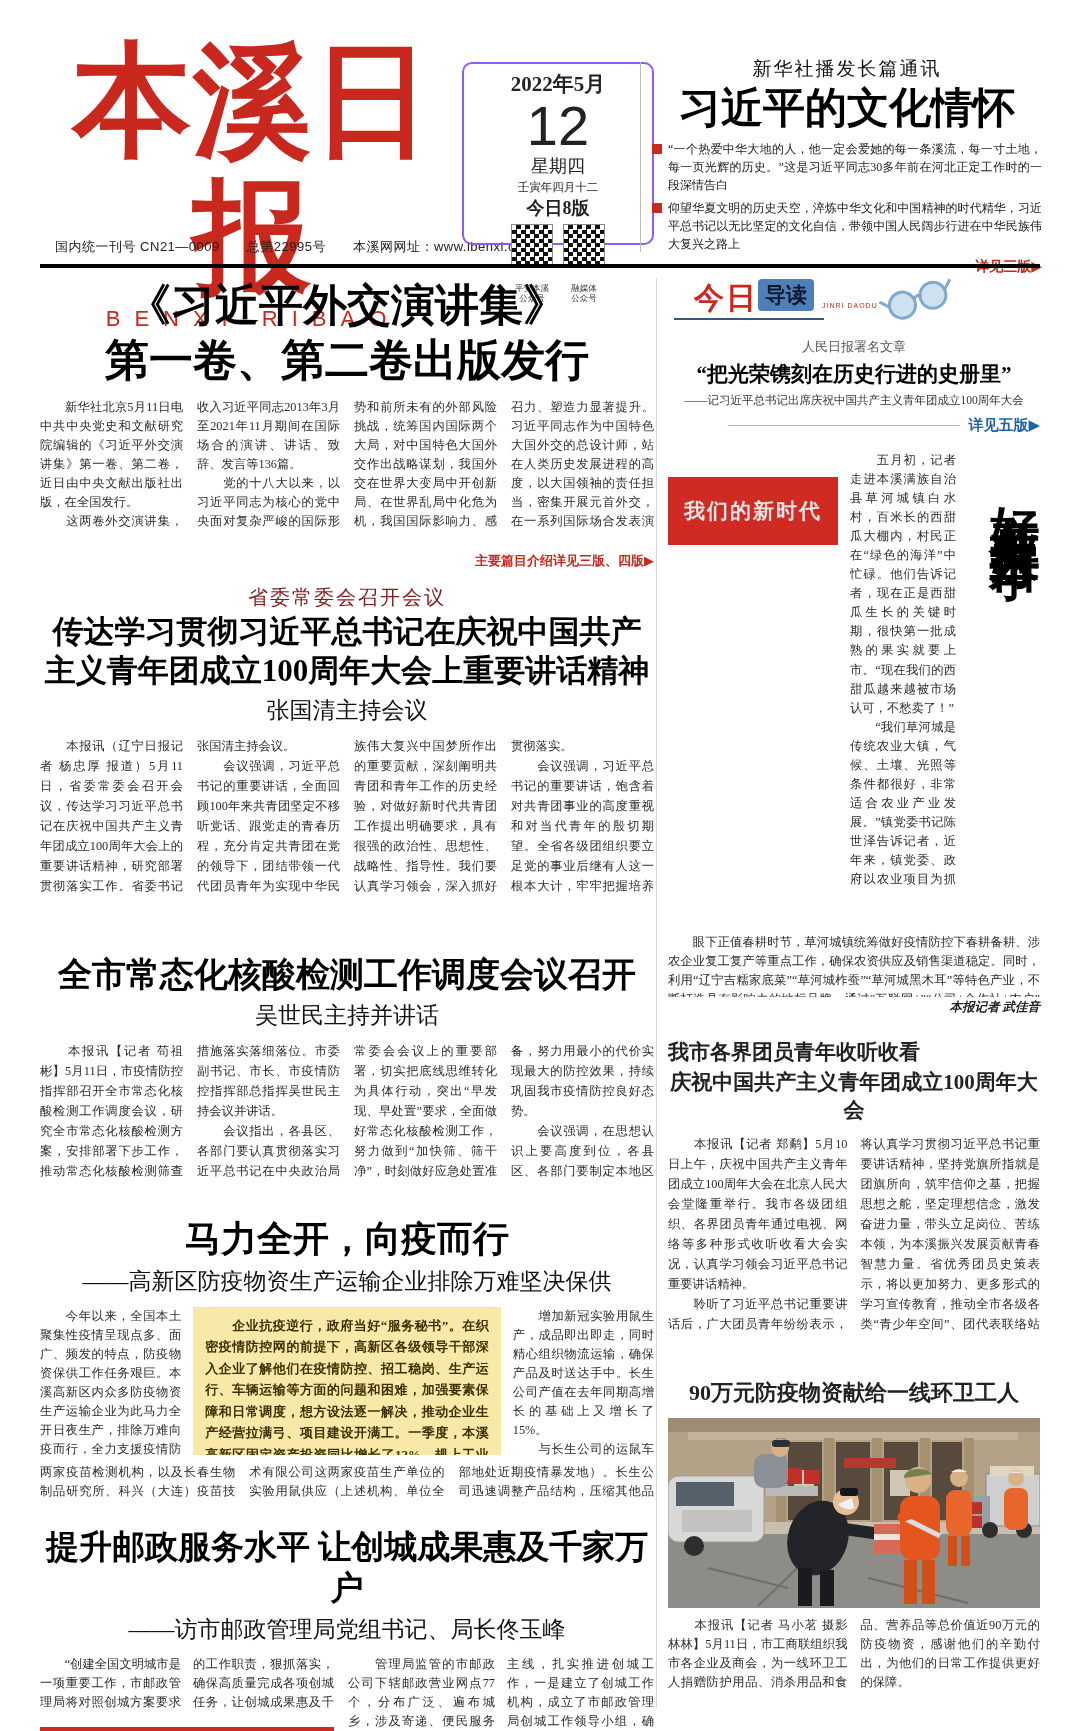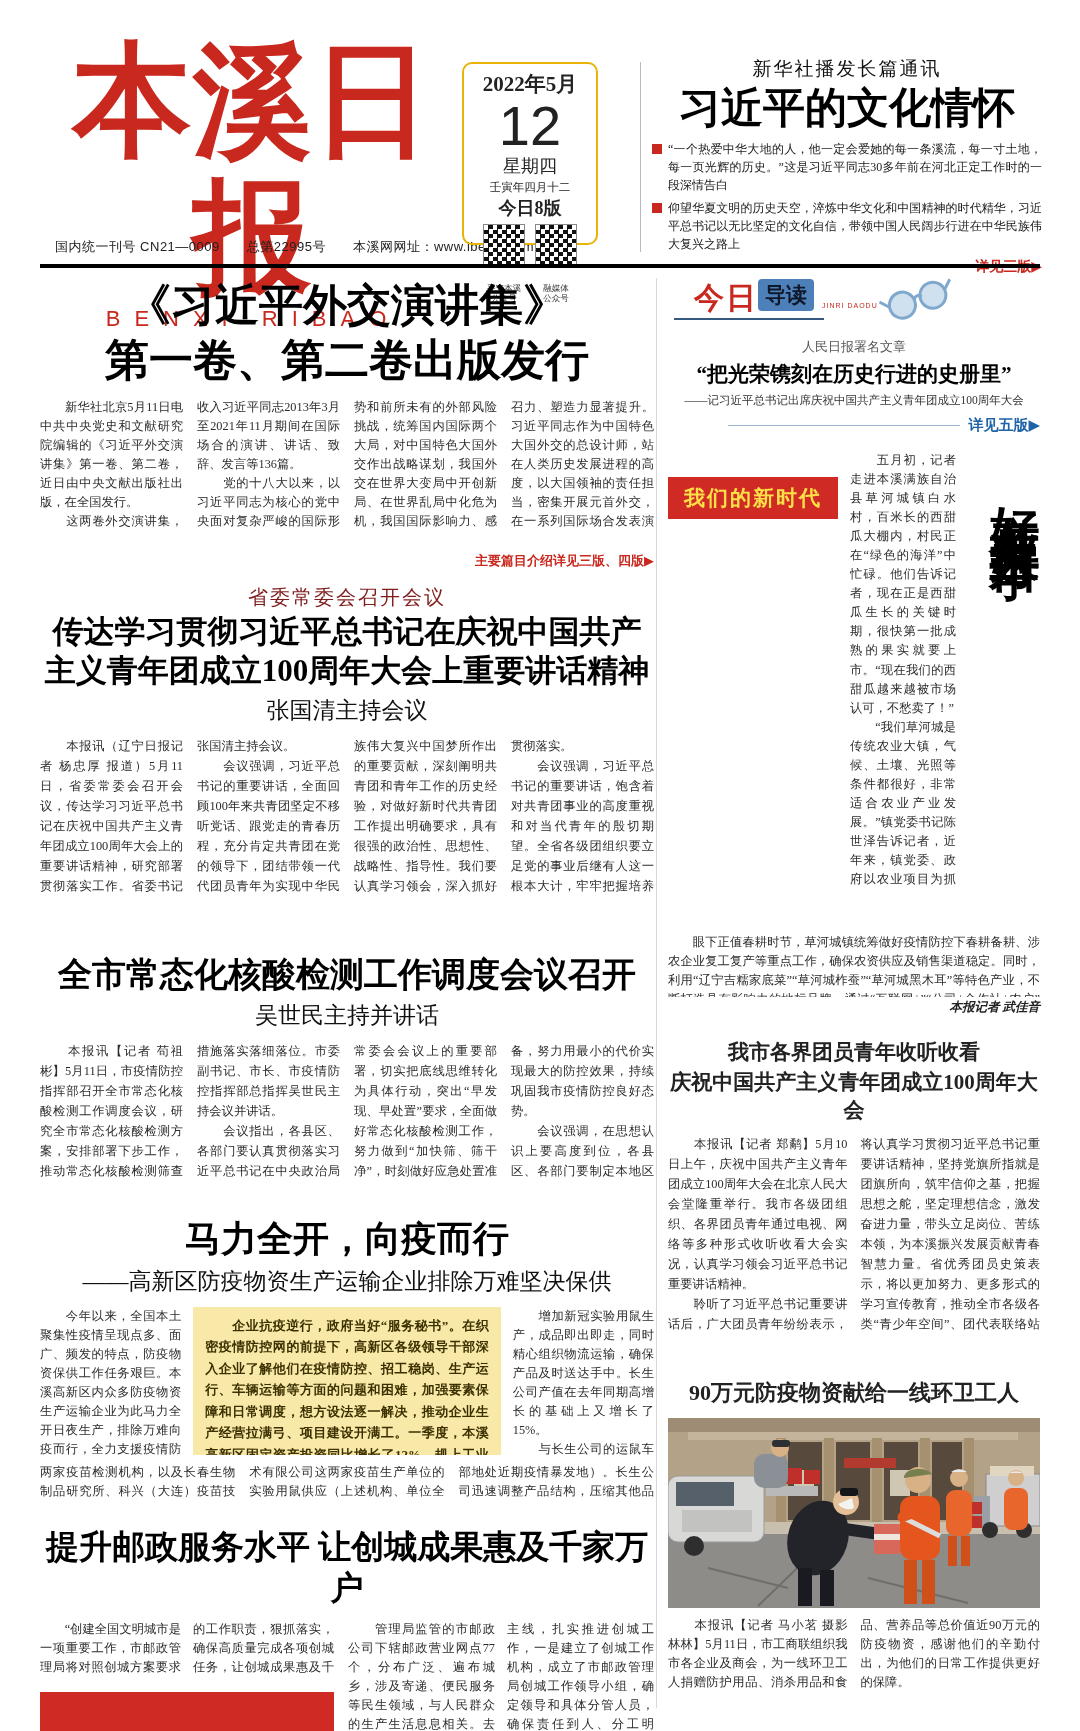--- a/index.html
+++ b/index.html
@@ -9,21 +9,21 @@
   .just{text-align:justify;}
 
   
   #masthead{position:absolute;left:48px;top:40px;width:410px;height:200px;text-align:center;}
   #masthead .cn{font-size:118px;line-height:1.1;font-weight:900;color:#c8281e;letter-spacing:2px;
                 font-family:"Liberation Serif","DejaVu Serif",serif;transform:scaleY(1.05);}
   #masthead .py{margin-top:6px;font-size:22px;letter-spacing:14px;color:#c8281e;
                 font-family:"Liberation Sans","DejaVu Sans",sans-serif;}
   #issue-row{position:absolute;left:55px;top:238px;font-size:13px;color:#222;letter-spacing:.5px;
              font-family:"Liberation Sans","DejaVu Sans",sans-serif;}
-  #date-box{position:absolute;left:462px;top:62px;width:136px;height:183px;border:2px solid #eab308;
+  #date-box{position:absolute;left:462px;top:62px;width:192px;height:183px;border:2px solid #8b5cf6;
             border-radius:10px;text-align:center;padding-top:6px;box-sizing:border-box;}
   #date-box .month{font-size:21px;font-weight:bold;}
   #date-box .day{font-size:56px;line-height:1.0;font-family:"Liberation Sans","DejaVu Sans",sans-serif;}
   #date-box .week{font-size:18px;margin-top:0px;}
   #date-box .lunar{font-size:11.5px;margin-top:2px;}
   #date-box .pages{font-size:18px;font-weight:bold;margin-top:1px;}
   #date-box .qrs{display:flex;justify-content:center;gap:10px;margin-top:4px;}
   .qr{width:40px;height:40px;border:1px solid #888;
       background:conic-gradient(#111 25%,#fff 0 50%,#111 0 75%,#fff 0) 0 0/9px 9px;}
   .qr-label{font-size:8.5px;line-height:1.2;margin-top:17px;color:#333;}
@@ -93,31 +93,31 @@
   #daodu .kicker{text-align:center;font-size:13px;color:#555;margin-top:2px;}
   #daodu .title{text-align:center;font-size:21px;font-weight:900;color:#000;margin-top:4px;}
   #daodu .subtitle{text-align:center;font-size:11.5px;color:#333;margin-top:5px;}
   #daodu .morerow{display:flex;align-items:center;margin-top:8px;}
   #daodu .moreline{flex:1;height:1px;background:#9db7d2;margin:0 8px 0 60px;}
   #daodu .more{color:#1f63a8;font-weight:bold;font-size:15px;}
 
   #newera{margin-top:16px;}
   #newera .flexrow{display:flex;}
   #newera .main{flex:1;}
-  #newera .label{float:left;background:#cf2b24;color:#fde047;font-size:21px;font-weight:bold;
-                 padding:7px 16px;margin:26px 12px 6px 0;letter-spacing:2px;}
+  #newera .label{float:left;background:#cf2b24;color:#e5e5e5;font-size:21px;font-weight:bold;
+                 padding:20px 16px;margin:26px 12px 6px 0;letter-spacing:2px;}
   #newera .bodytx{height:436px;overflow:hidden;}
   #newera .vert{width:80px;writing-mode:vertical-rl;font-size:50px;font-weight:900;line-height:1.0;
                 letter-spacing:7px;color:#000;height:460px;margin-left:4px;margin-top:16px;
                 font-family:"Liberation Serif","DejaVu Serif",serif;}
   #newera .close{margin-top:6px;height:64px;overflow:hidden;}
   #newera .byline{text-align:right;font-size:12.5px;font-weight:bold;font-style:italic;margin-top:2px;}
 
   #youth{margin-top:22px;}
-  #youth .t1{text-align:center;font-size:21px;font-weight:900;}
+  #youth .t1{font-size:21px;font-weight:900;}
   #youth .t2{text-align:center;font-size:21px;font-weight:900;margin-top:2px;}
   #youth .cols2{column-count:2;column-gap:13px;height:218px;overflow:hidden;margin-top:10px;}
 
   #donation{margin-top:26px;}
   #donation .t{text-align:center;font-size:22px;font-weight:900;}
   #donation svg{display:block;margin-top:10px;}
   #donation .cols2{column-count:2;column-gap:13px;height:96px;overflow:hidden;margin-top:8px;}
 </style>
 </head>
 <body>
@@ -211,20 +211,21 @@
         <div class="hc">
             <div class="bodytx just"><span class="pre">　　增加新冠实验用鼠生产，成品即出即走，同时精心组织物流运输，确保产品及时送达手中。长生公司产值在去年同期高增长的基础上又增长了15%。
 　　与长生公司的运鼠车辆同向而行的，是本溪万顺气体有限公司和参都液氧制造公司运送医用氧气的车辆。那里发生疫情，那里的医疗机构必需储备氧气，而当地的氧气生产企业却无法正常生产。</span></div>
           </div>
       </div>
       <div class="bottom bodytx just">两家疫苗检测机构，以及长春生物制品研究所、科兴（大连）疫苗技术有限公司这两家疫苗生产单位的实验用鼠供应（上述机构、单位全部地处近期疫情暴发地）。长生公司迅速调整产品结构，压缩其他品种，</div>
     </div>
 
     <div id="postal">
       <div class="hl t">提升邮政服务水平 让创城成果惠及千家万户</div>
+      <div class="sub">——访市邮政管理局党组书记、局长佟玉峰</div>
       <div class="row">
         <div class="pl">
           <div class="cols2 bodytx just pre">　　“创建全国文明城市是一项重要工作，市邮政管理局将对照创城方案要求的工作职责，狠抓落实，确保高质量完成各项创城任务，让创城成果惠及千家万户。”日前，市邮政管理局党组书记、局长佟玉峰在接受本报记者采访时说。
 　　佟玉峰向记者介绍说，市邮政</div>
           <div class="redbox">
             
             
           </div>
         </div>
         <div class="pr">

